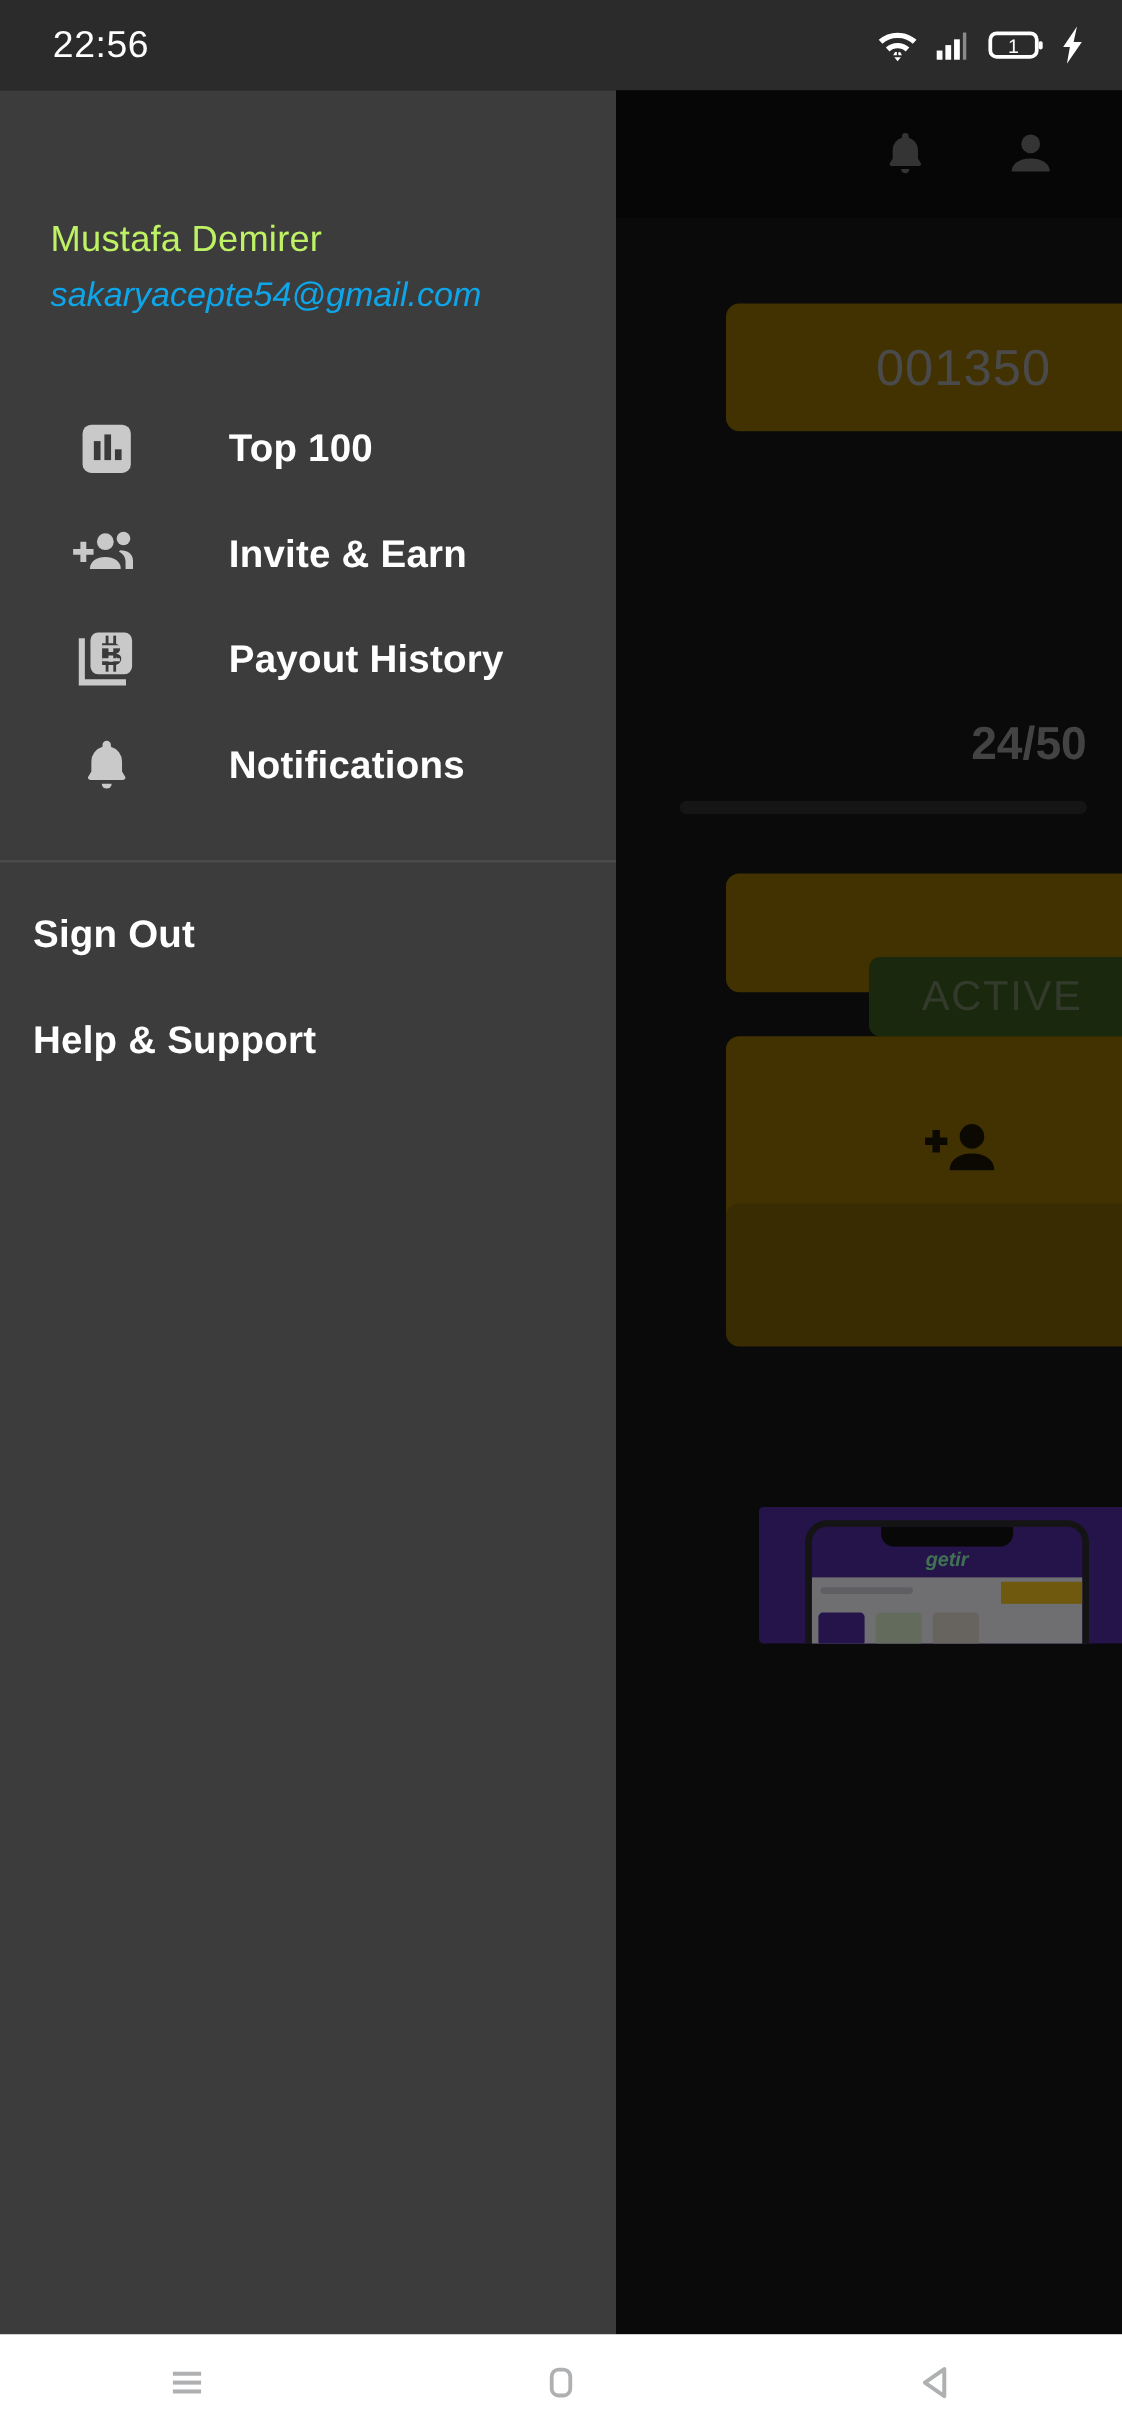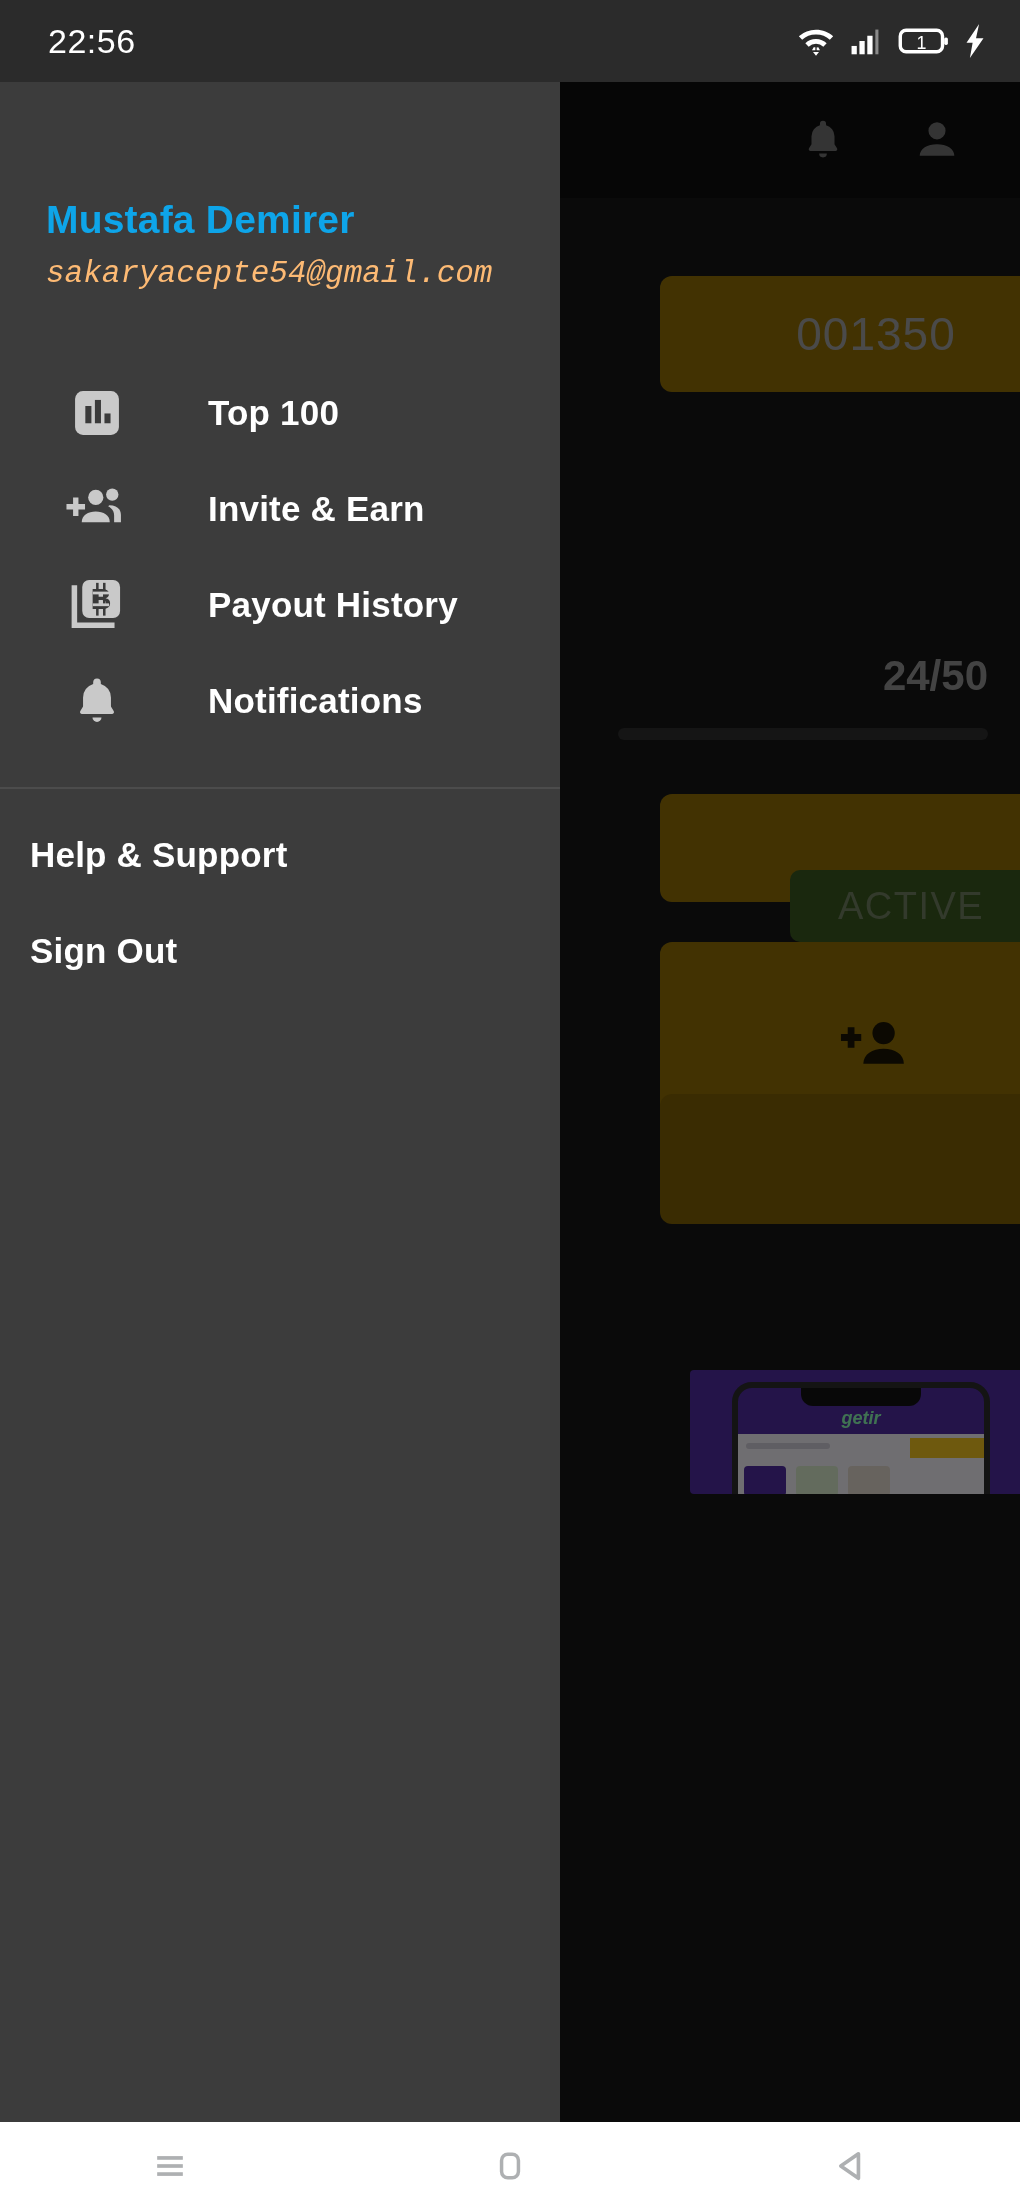--- a/index.html
+++ b/index.html
@@ -141,25 +141,25 @@
 
   
   .drawer {
     position:absolute; left:0; top:82px; width:560px; height:2040px;
     background:#3c3c3c;
     z-index:30;
     overflow:hidden;
   }
   .drawer-header { padding:116px 0 0 46px; }
   .drawer-user-name {
-    color:#0ea5e9; font-size:39px; font-weight:700; letter-spacing:0.2px;
+    color:#bef264; font-size:33px; font-weight:400; letter-spacing:0.2px;
   }
   .drawer-user-email {
     margin-top:14px;
-    color:#fdba74; font-size:31px; font-style:italic; font-weight:400;font-family:Liberation Mono, monospace;
+    color:#0ea5e9; font-size:31px; font-style:italic; font-weight:400;
   }
 
   .drawer-menu { margin-top:74px;padding-left:32px; }
   .drawer-item {
     height:96px; display:flex; align-items:center;
     padding-left:32px;
   }
   .drawer-item-icon {
     width:66px; height:62px;
     display:flex; align-items:center; justify-content:center;
@@ -331,24 +331,24 @@
         </span>
         <span class="drawer-item-label">Notifications</span>
       </div>
 
     </div>
 
     <div class="drawer-divider"></div>
 
     <div class="drawer-secondary">
       <div class="sec-item">
+        <span>Sign Out</span>
+      </div>
+      <div class="sec-item">
         <span>Help &amp; Support</span>
-      </div>
-      <div class="sec-item">
-        <span>Sign Out</span>
       </div>
     </div>
 
   </div>
 
   <div class="statusbar">
     <span class="status-clock">22:56</span>
     <span class="status-right">
       <span>
         <svg width="40" height="34" viewBox="0 0 24 20" fill="#ffffff">

